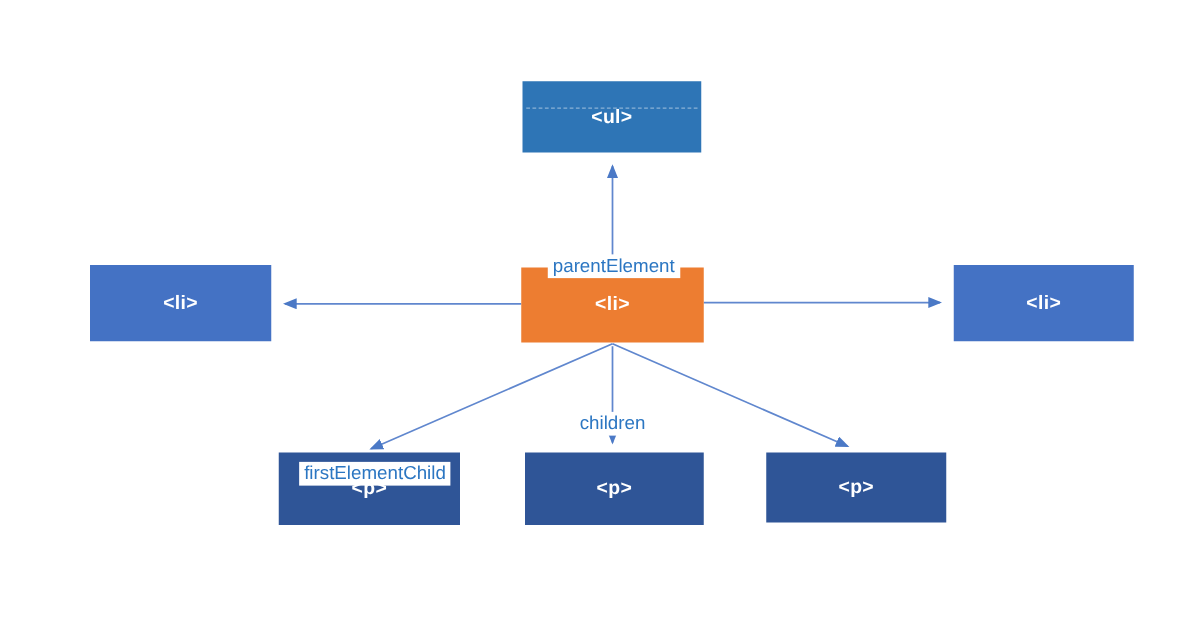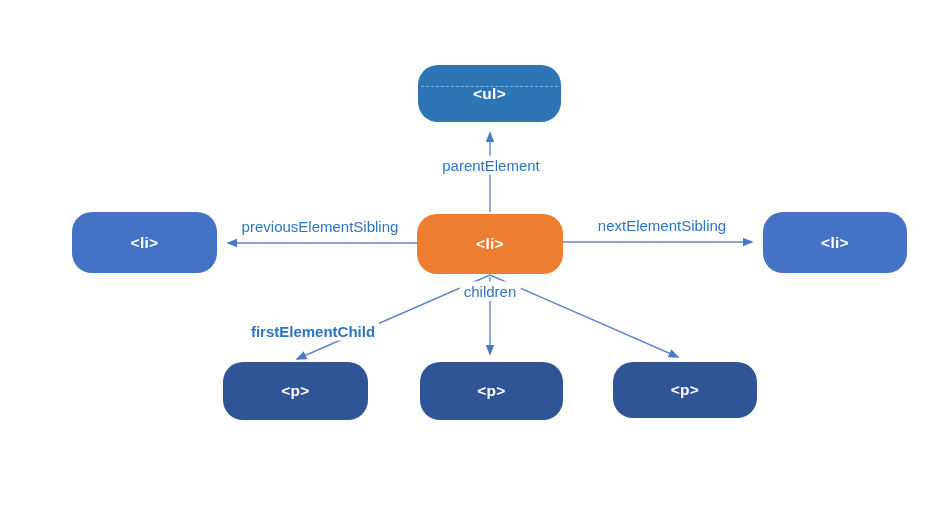--- a/index.html
+++ b/index.html
@@ -24,21 +24,21 @@
   }
   .arrows line {
     stroke: #6087ce;
     stroke-width: 1.4;
   }
   .node {
     position: absolute;
     display: flex;
     align-items: center;
     justify-content: center;
-    border-radius: 20px;
+    border-radius: 0;
     color: #ffffff;
     font-weight: 700;
     font-size: 15.5px;
     letter-spacing: 0.3px;
   }
   .node-ul      { left: 418px; top: 65px;  width: 143px; height: 57px; background: #2e75b6; }
   .node-li-prev { left: 72px;  top: 212px; width: 145px; height: 61px; background: #4472c4; }
   .node-li-cur  { left: 417px; top: 214px; width: 146px; height: 60px; background: #ed7d31; }
   .node-li-next { left: 763px; top: 212px; width: 144px; height: 61px; background: #4472c4; }
   .node-p-first { left: 223px; top: 362px; width: 145px; height: 58px; background: #2f5597; }
@@ -53,26 +53,27 @@
     border-top: 1px dashed rgba(255, 255, 255, 0.45);
   }
   .edge-label {
     position: absolute;
     transform: translate(-50%, -50%);
     background: #ffffff;
     padding: 1px 4px;
     font-size: 15px;
     color: #2b76c2;
     white-space: nowrap;
+    margin-top: 48px;
   }
   .lbl-parent   { left: 491px; top: 165px; }
   .lbl-prev     { left: 320px; top: 226px; }
   .lbl-next     { left: 662px; top: 225px; }
   .lbl-children { left: 490px; top: 291px; text-align: center; }
-  .lbl-first    { left: 313px; top: 331px; font-weight: bold; }
+  .lbl-first    { left: 300px; top: 331px; }
   .lbl-last     { left: 670px; top: 334px; }
 </style>
 </head>
 <body>
 
 <div class="canvas">
 
   <svg class="arrows" viewBox="0 0 952 509" xmlns="http://www.w3.org/2000/svg">
     <defs>
       <marker id="ah" viewBox="0 0 10 8" refX="8.5" refY="4" markerWidth="11" markerHeight="9" orient="auto" markerUnits="userSpaceOnUse">
@@ -111,22 +112,20 @@
   <div class="node node-p-mid">
     <span>&lt;p&gt;</span>
   </div>
 
   <div class="node node-p-last">
     <span>&lt;p&gt;</span>
   </div>
 
   <div class="edge-label lbl-parent">parentElement</div>
 
-  <div class="edge-label lbl-prev">previousElementSibling</div>
 
-  <div class="edge-label lbl-next">nextElementSibling</div>
 
   <div class="edge-label lbl-children">children</div>
 
   <div class="edge-label lbl-first">firstElementChild</div>
 
 
 </div>
 
 </body></html>

